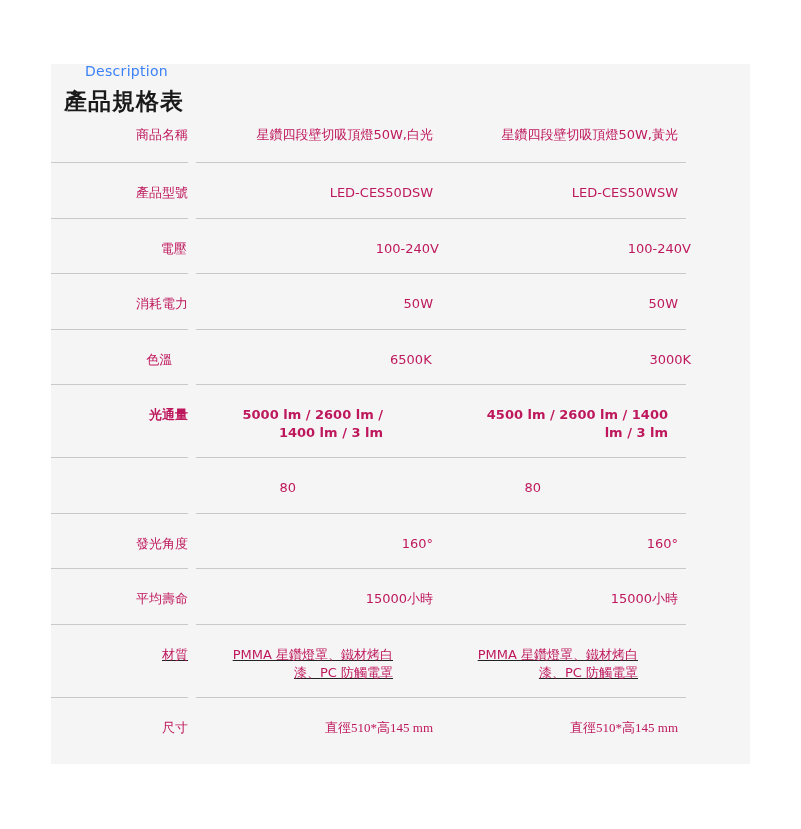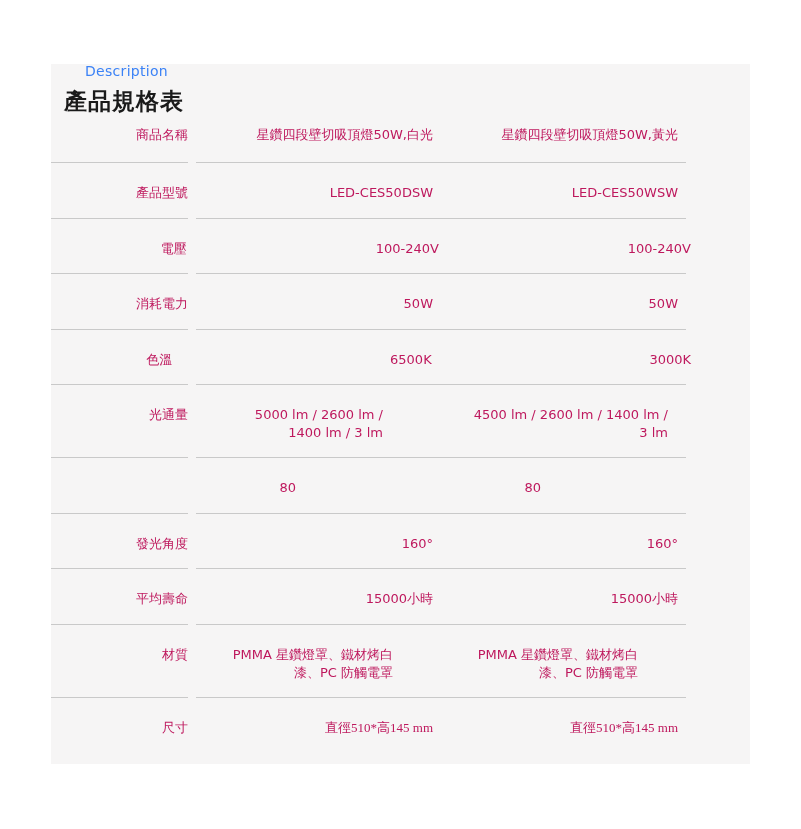--- a/index.html
+++ b/index.html
@@ -54,21 +54,21 @@
     <div class="sep-left"></div>
     <div class="sep-right"></div>
   </div>
   <div class="row" style="height:55px; padding-top:15px; box-sizing:border-box;gap:40px;">
     <div class="cell c-label">色溫</div>
     <div class="cell c-v1">6500K</div>
     <div class="cell c-v2">3000K</div>
     <div class="sep-left"></div>
     <div class="sep-right"></div>
   </div>
-  <div class="row" style="height:73px; padding-top:15px; box-sizing:border-box;">
+  <div class="row" style="height:73px; padding-top:15px; box-sizing:border-box;font-weight:bold;">
     <div class="cell c-label">光通量</div>
     <div class="cell c-v1" style="padding-right:50px;">5000 lm / 2600 lm / 1400 lm / 3 lm</div>
     <div class="cell c-v2" style="padding-right:10px;">4500 lm / 2600 lm / 1400 lm / 3 lm</div>
     <div class="sep-left"></div>
     <div class="sep-right"></div>
   </div>
   <div class="row" style="height:56px; padding-top:15px; box-sizing:border-box;">
     <div class="cell c-v1">80</div>
     <div class="cell c-v2">80</div>
     <div class="sep-left"></div>
@@ -81,21 +81,21 @@
     <div class="sep-left"></div>
     <div class="sep-right"></div>
   </div>
   <div class="row" style="height:56px; padding-top:15px; box-sizing:border-box;">
     <div class="cell c-label">平均壽命</div>
     <div class="cell c-v1">15000小時</div>
     <div class="cell c-v2">15000小時</div>
     <div class="sep-left"></div>
     <div class="sep-right"></div>
   </div>
-  <div class="row" style="height:73px; padding-top:15px; box-sizing:border-box;">
+  <div class="row" style="height:73px; padding-top:15px; box-sizing:border-box;text-decoration:underline;">
     <div class="cell c-label">材質</div>
     <div class="cell c-v1" style="padding-right:40px;">PMMA 星鑽燈罩、鐵材烤白漆、PC 防觸電罩</div>
     <div class="cell c-v2" style="padding-right:40px;">PMMA 星鑽燈罩、鐵材烤白漆、PC 防觸電罩</div>
     <div class="sep-left"></div>
     <div class="sep-right"></div>
   </div>
   <div class="row" style="height:56px; padding-top:15px; box-sizing:border-box;font-family:Liberation Serif, serif;">
     <div class="cell c-label">尺寸</div>
     <div class="cell c-v1">直徑510*高145 mm</div>
     <div class="cell c-v2">直徑510*高145 mm</div>

